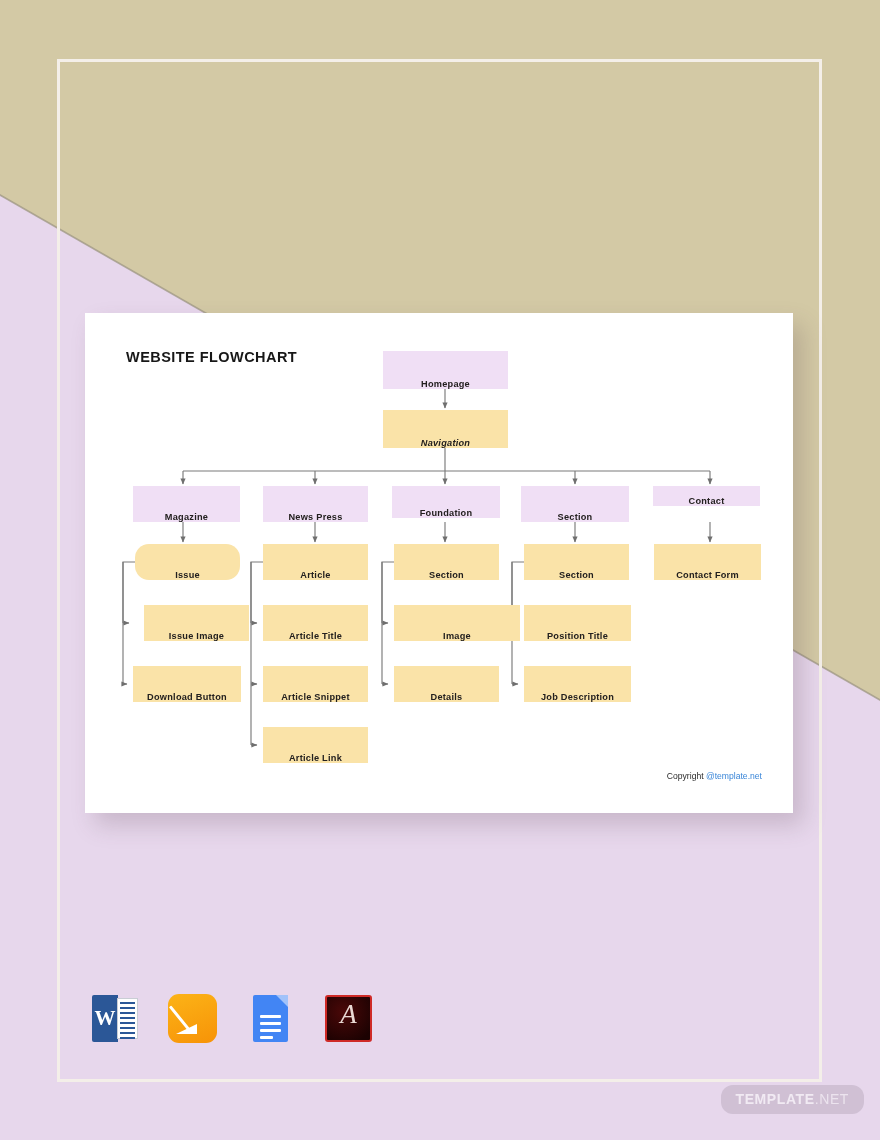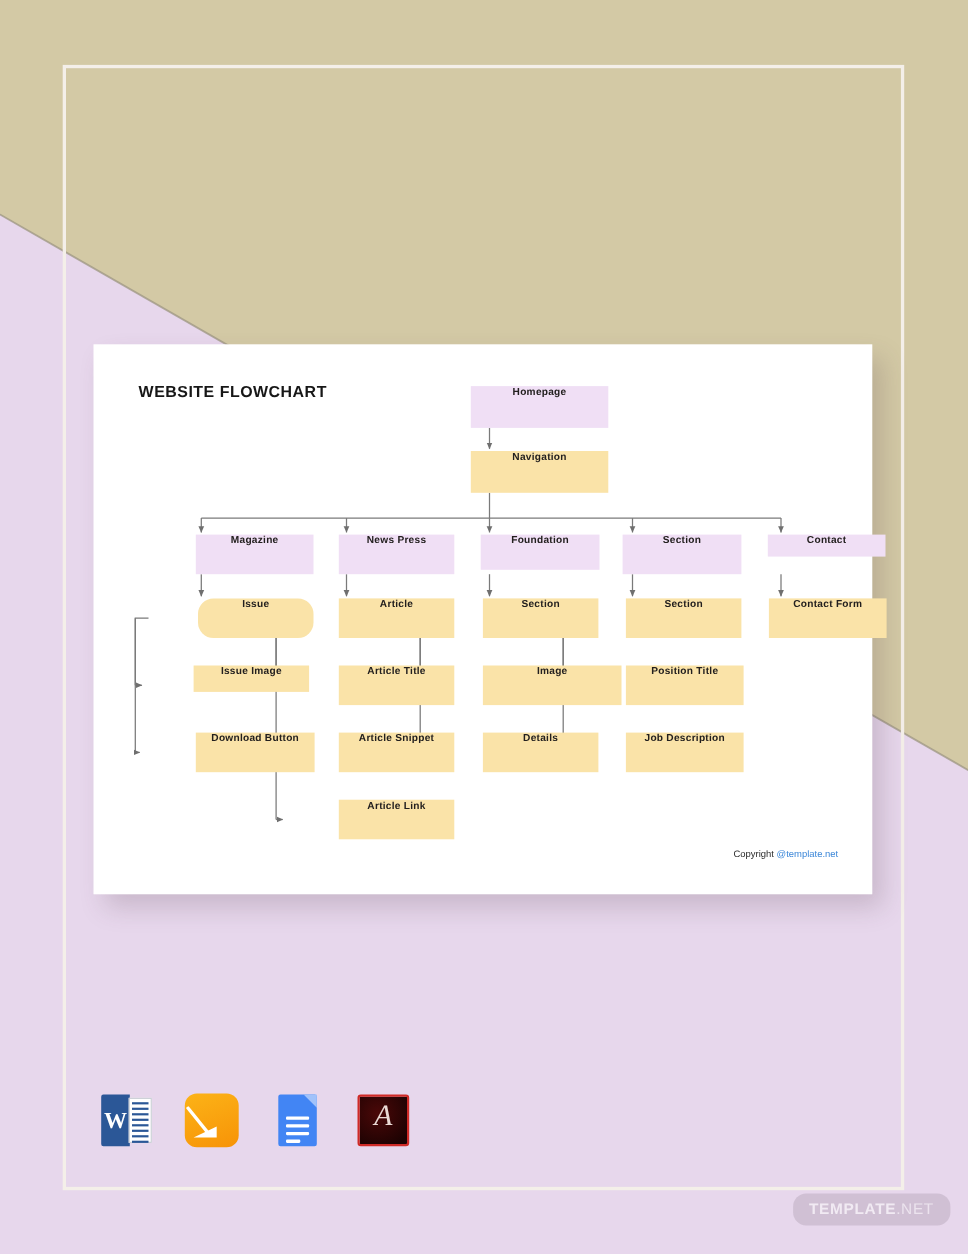--- a/index.html
+++ b/index.html
@@ -58,29 +58,28 @@
 
   
   #flow {
     position:absolute;
     left:0; top:0;
     width:708px; height:500px;
   }
   .node {
     position:absolute;
     display:flex;
-    align-items:flex-start;
+    align-items:flex-end;
     justify-content:center;
     font-size:9.2px;
     font-weight:bold;
     color:#23201f;
     letter-spacing:.25px;
     text-align:center;
     line-height:1.1;
-    margin-left:45px;
   }
   .node.purple { background:#f0dff5; }
   .node.yellow { background:#fae3a8; }
 
   svg#wires {
     position:absolute; left:0; top:0;
     width:708px; height:500px;
     overflow:visible;
   }
 
@@ -253,42 +252,42 @@
       <path d="M297,371 L303,371" stroke="#7a7a7a" stroke-width="1.15" fill="none" marker-end="url(#ah)"></path>
 
       <path d="M439,249 L427,249 L427,310" stroke="#7a7a7a" stroke-width="1.15" fill="none"></path>
       <path d="M427,310 L433,310" stroke="#7a7a7a" stroke-width="1.15" fill="none" marker-end="url(#ah)"></path>
       <path d="M427,249 L427,371" stroke="#7a7a7a" stroke-width="1.15" fill="none"></path>
       <path d="M427,371 L433,371" stroke="#7a7a7a" stroke-width="1.15" fill="none" marker-end="url(#ah)"></path>
     </svg>
   <div class="node purple" style="left: 298px; top: 38px; width: 125px; height: 38px;">
         <span>Homepage</span>
       </div>
-      <div class="node yellow" style="left: 298px; top: 97px; width: 125px; height: 38px;">
+      <div class="node yellow" style="left: 298px; top: 97px; width: 125px; height: 38px; font-style: italic;">
         <span>Navigation</span>
       </div>
       <div class="node purple" style="left: 48px; top: 173px; width: 107px; height: 36px;">
         <span>Magazine</span>
       </div>
       <div class="node purple" style="left: 178px; top: 173px; width: 105px; height: 36px;">
         <span>News Press</span>
       </div>
       <div class="node purple" style="left: 307px; top: 173px; width: 108px; height: 32px;">
         <span>Foundation</span>
       </div>
       <div class="node purple" style="left: 436px; top: 173px; width: 108px; height: 36px;">
         <span>Section</span>
       </div>
       <div class="node purple" style="left: 568px; top: 173px; width: 107px; height: 20px;">
         <span>Contact</span>
       </div>
       <div class="node yellow" style="left: 50px; top: 231px; width: 105px; height: 36px; border-radius: 14px;">
         <span>Issue</span>
       </div>
-      <div class="node yellow" style="left: 46px; top: 292px; width: 105px; height: 24px;">
+      <div class="node yellow" style="left: 59px; top: 292px; width: 105px; height: 36px;">
         <span>Issue Image</span>
       </div>
       <div class="node yellow" style="left: 48px; top: 353px; width: 108px; height: 36px;">
         <span>Download Button</span>
       </div>
       <div class="node yellow" style="left: 178px; top: 231px; width: 105px; height: 36px;">
         <span>Article</span>
       </div>
       <div class="node yellow" style="left: 178px; top: 292px; width: 105px; height: 36px;">
         <span>Article Title</span>

